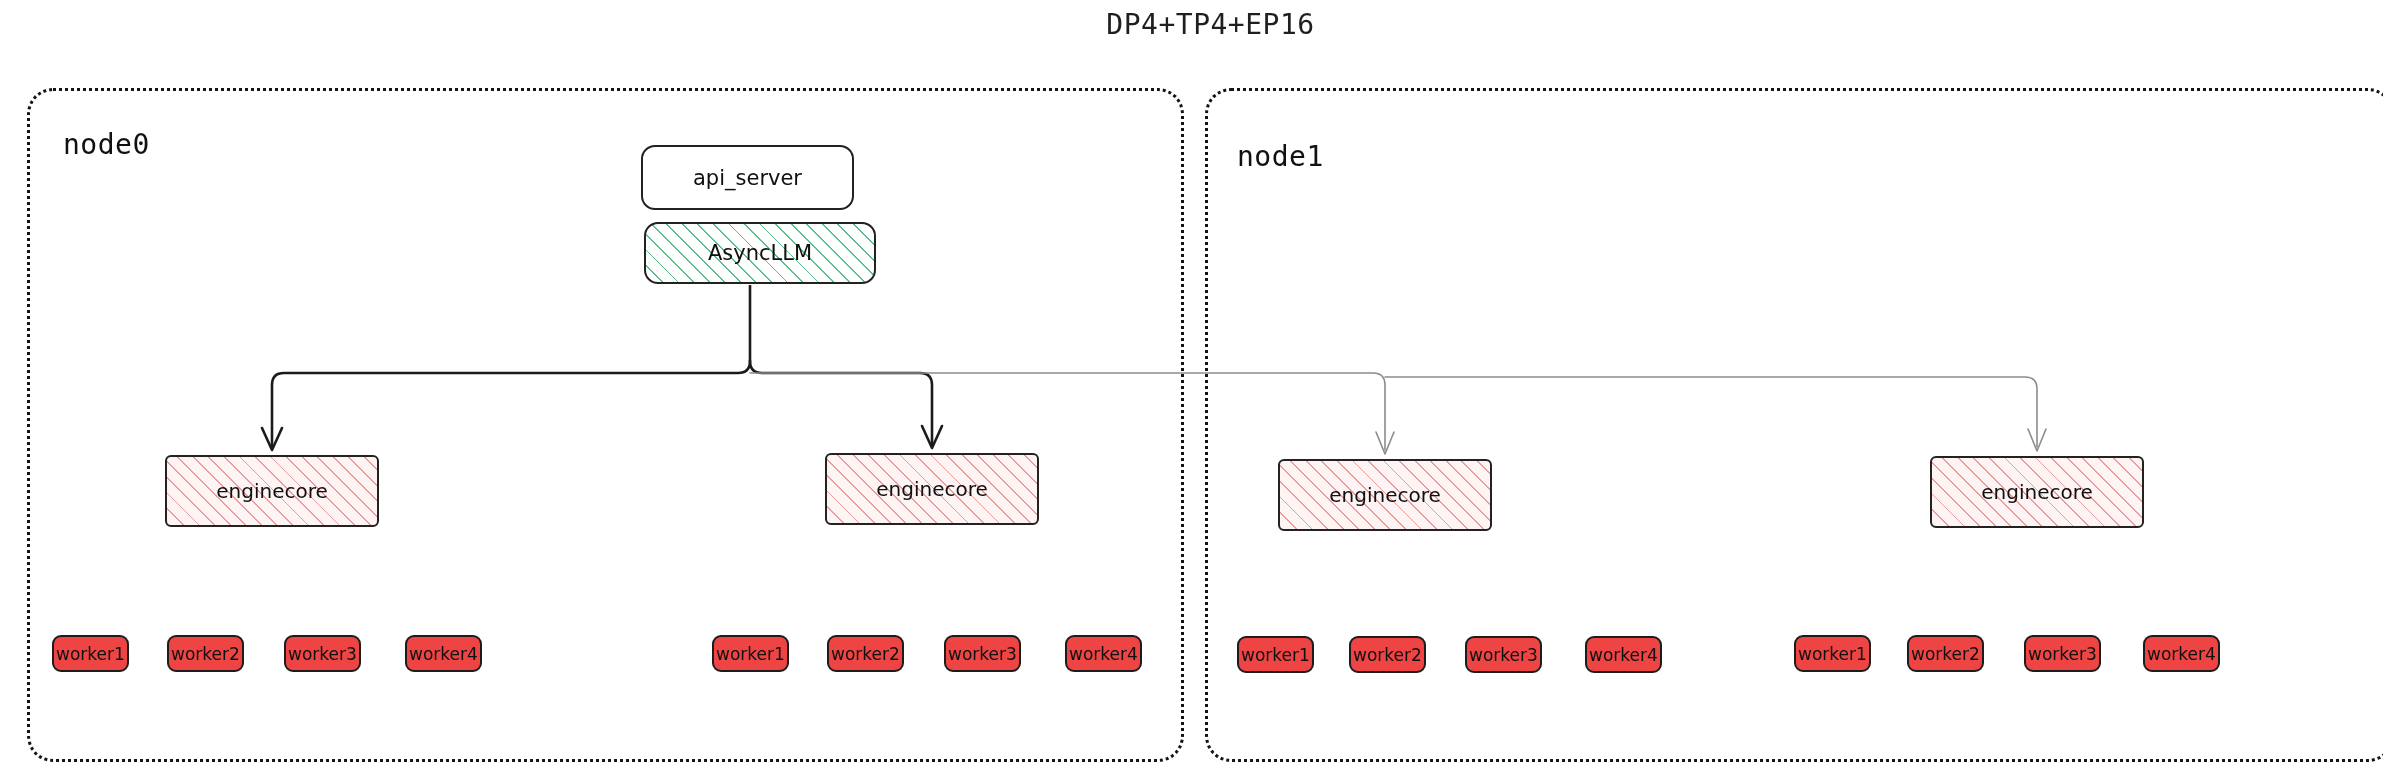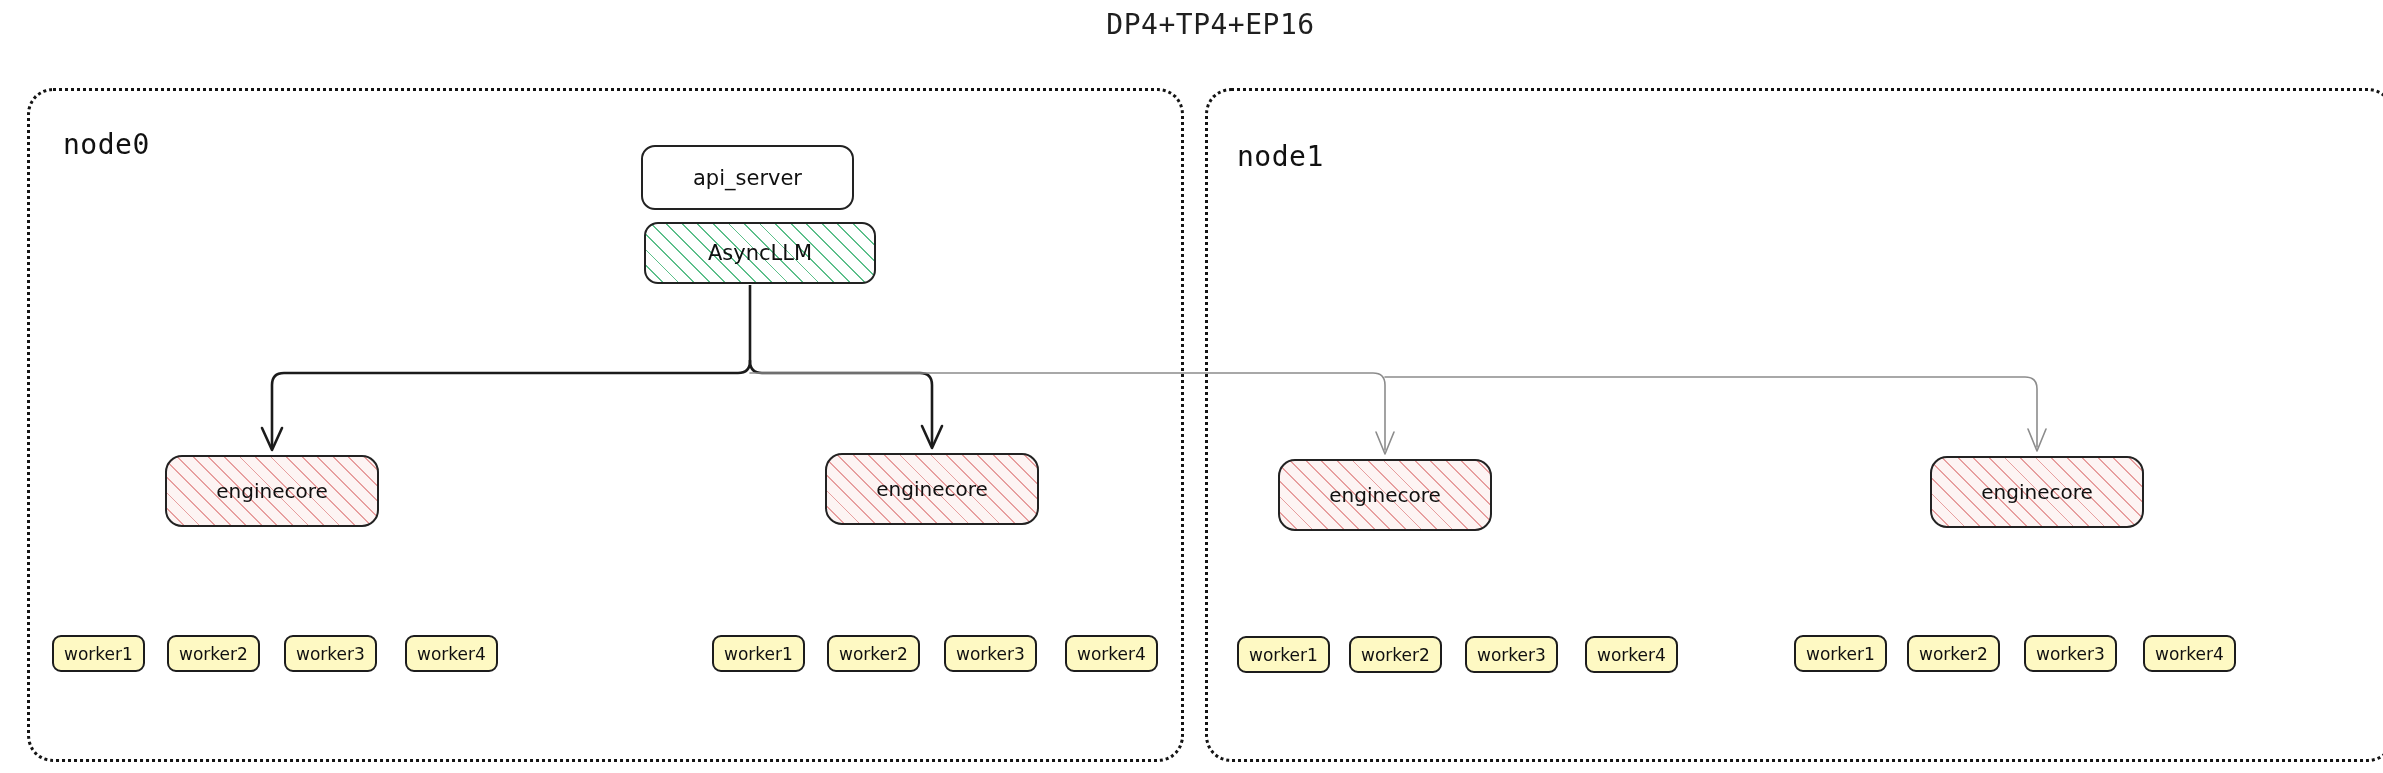--- a/index.html
+++ b/index.html
@@ -94,21 +94,21 @@
     background-image: repeating-linear-gradient(
        45deg,
        #5cbf8a 0px, #5cbf8a 1.3px,
        rgba(255,255,255,0) 1.3px, rgba(255,255,255,0) 11px);
   }
 
   
   .enginecore {
     width: 214px;
     height: 72px;
-    border-radius: 17px;
+    border-radius: 6px;
     border-width: 2.4px;
     font-size: 20px;
     background-color: #fdf4f3;
     background-image: repeating-linear-gradient(
        45deg,
        #e79e9e 0px, #e79e9e 1.3px,
        rgba(253,244,243,0) 1.3px, rgba(253,244,243,0) 11px);
   }
   #enginecore-0 { left: 146px;  top: 455px; }
   #enginecore-1 { left: 806px;  top: 453px; }
@@ -118,25 +118,25 @@
   
   .worker {
     position: absolute;
     box-sizing: border-box;
     display: flex;
     align-items: center;
     justify-content: center;
     height: 37px;
     border: 2px solid #1c1c1c;
     border-radius: 9px;
-    background: #fef9c3;
+    background: #ef4444;
     color: #101010;
     font-size: 17px;
     white-space: nowrap;
-    padding: 0 10px;
+    padding: 0 2px;
     z-index: 6;
   }
 
   
   #connectors {
     position: absolute;
     left: 0;
     top: 0;
     width: 2383px;
     height: 773px;

